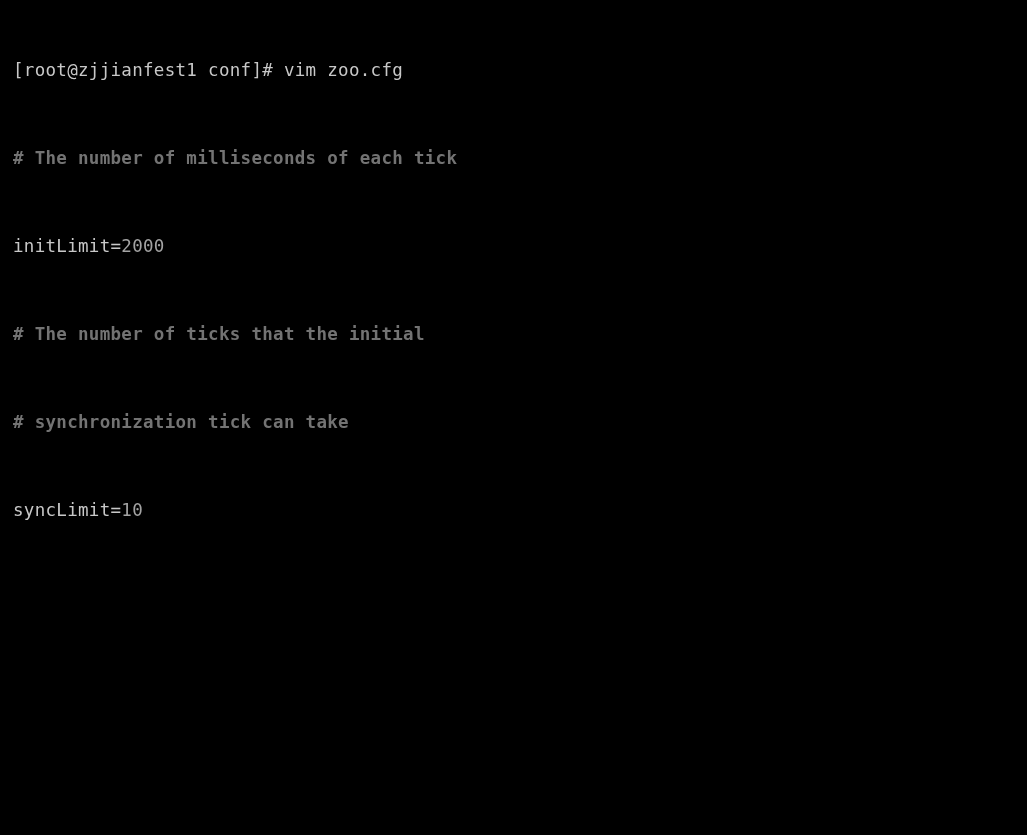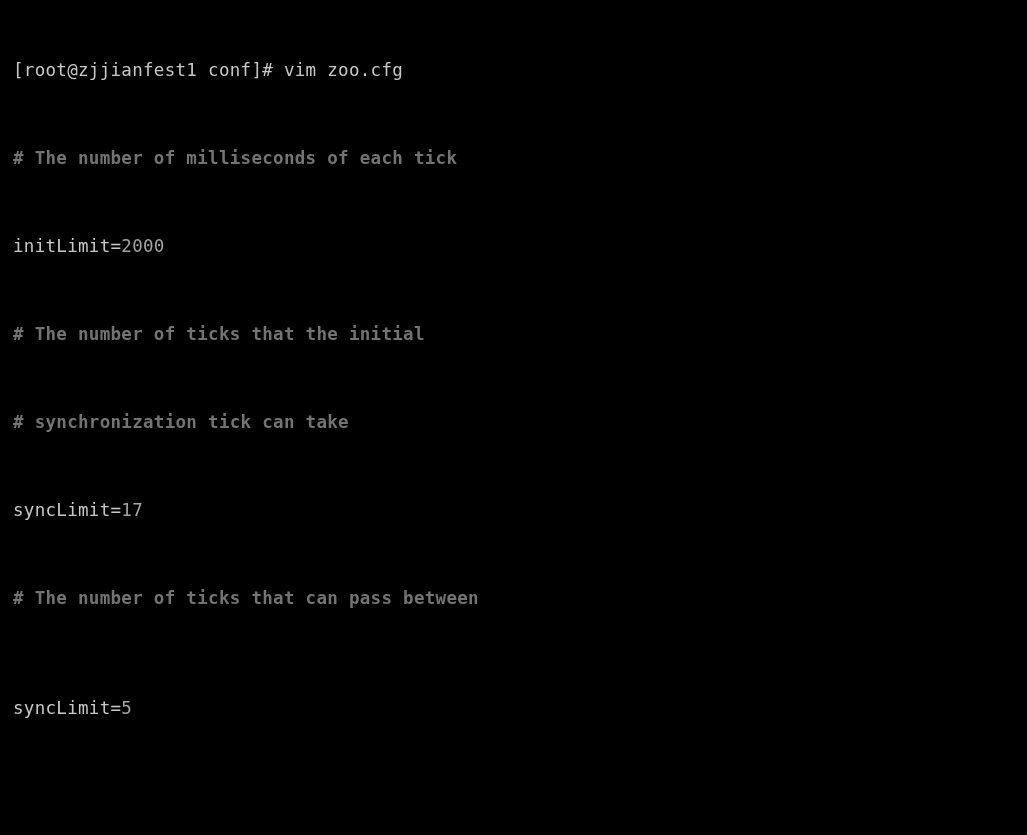--- a/index.html
+++ b/index.html
@@ -59,26 +59,24 @@
     <div class="row"><span class="fg-default">[root@zjjianfest1 conf]#</span><span class="fg-default"> vim zoo.cfg</span></div>
 
     <div class="row"><span class="fg-comment"># The number of milliseconds of each tick</span></div>
 
     <div class="row"><span class="fg-default">initLimit=</span><span class="fg-value">2000</span></div>
 
     <div class="row"><span class="fg-comment"># The number of ticks that the initial</span></div>
 
     <div class="row"><span class="fg-comment"># synchronization tick can take</span></div>
 
-    <div class="row"><span class="fg-default">syncLimit=</span><span class="fg-value">17</span></div>
-
-    <div class="row"><span class="fg-comment"># The number of ticks that can pass between</span></div>
+    <div class="row"><span class="fg-default">syncLimit=</span><span class="fg-value">10</span></div>
 
 
-    <div class="row"><span class="fg-default">syncLimit=</span><span class="fg-value">5</span></div>
+
 
     
 
     
 
     
 
     
 
     

